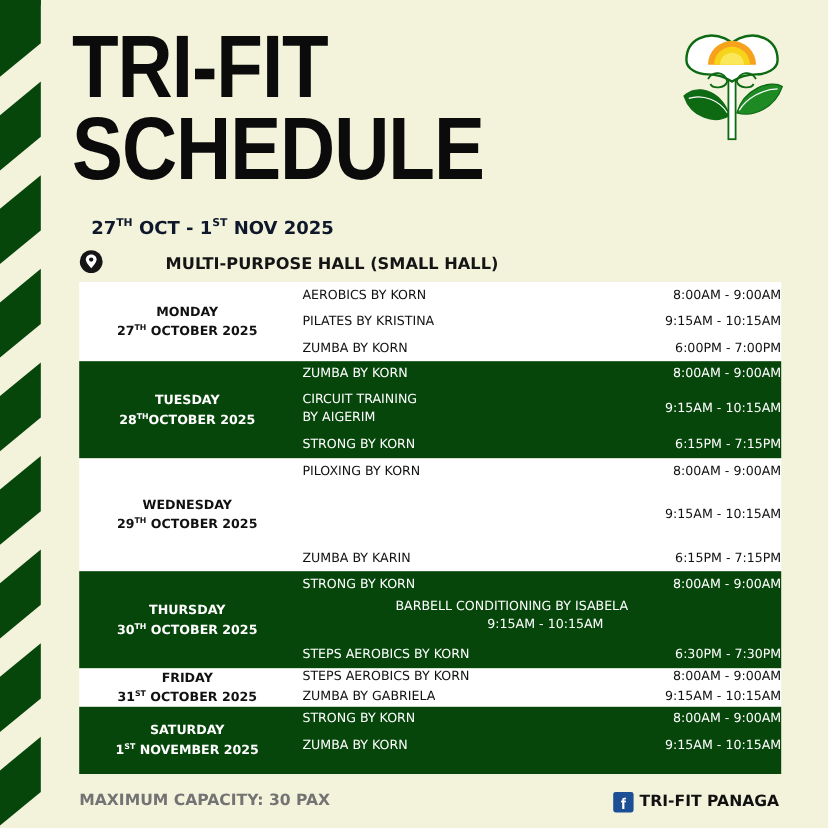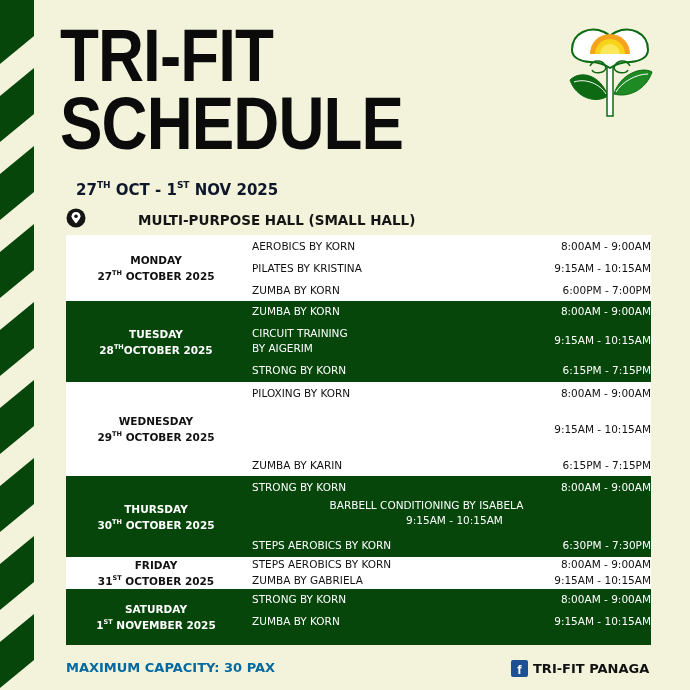--- a/index.html
+++ b/index.html
@@ -44,21 +44,21 @@
   .day-cell sup { font-size: 6.5px; vertical-align: top; line-height: 10px; }
   .sessions { flex: 1; display: flex; flex-direction: column; }
   .session {
     display: flex; align-items: center; font-weight: normal; font-size: 10.5px;
     line-height: 15px;
   }
   .session .cls { width: 250px; padding-left: 6px; }
   .session .time { flex: 1; text-align: right; padding-left: 12px; }
   .capacity {
     position: absolute; left: 66px; top: 660px;
-    font-weight: bold; font-size: 13px; color: #0369a1;
+    font-weight: bold; font-size: 13px; color: #737373;
   }
   .social {
     position: absolute; left: 511px; top: 660px; display: flex; align-items: center;
     font-weight: bold; font-size: 13px; color: #111;
   }
   .fb {
     width: 17px; height: 17px; background: #1d4f95; border-radius: 2px;
     color: #fff; font-size: 13px; font-weight: bold; display: flex;
     align-items: flex-end; justify-content: center; margin-right: 5px;
     font-family: "Liberation Sans", sans-serif; line-height: 15px;

